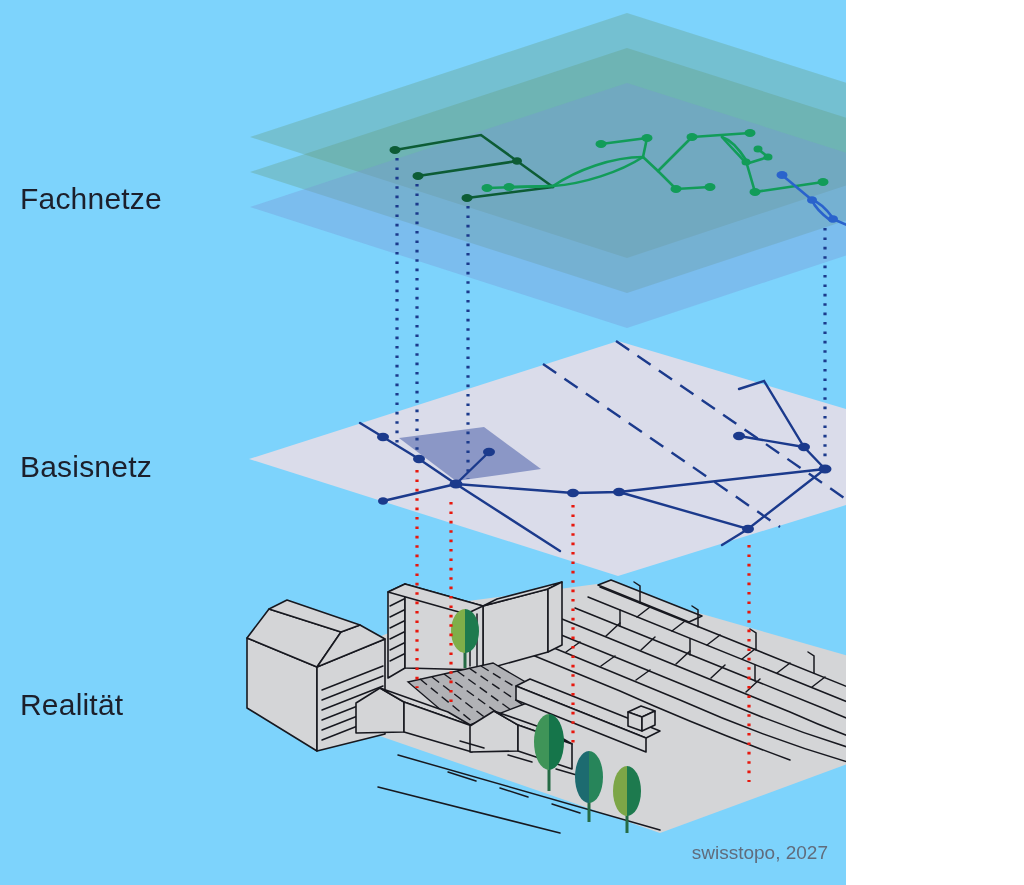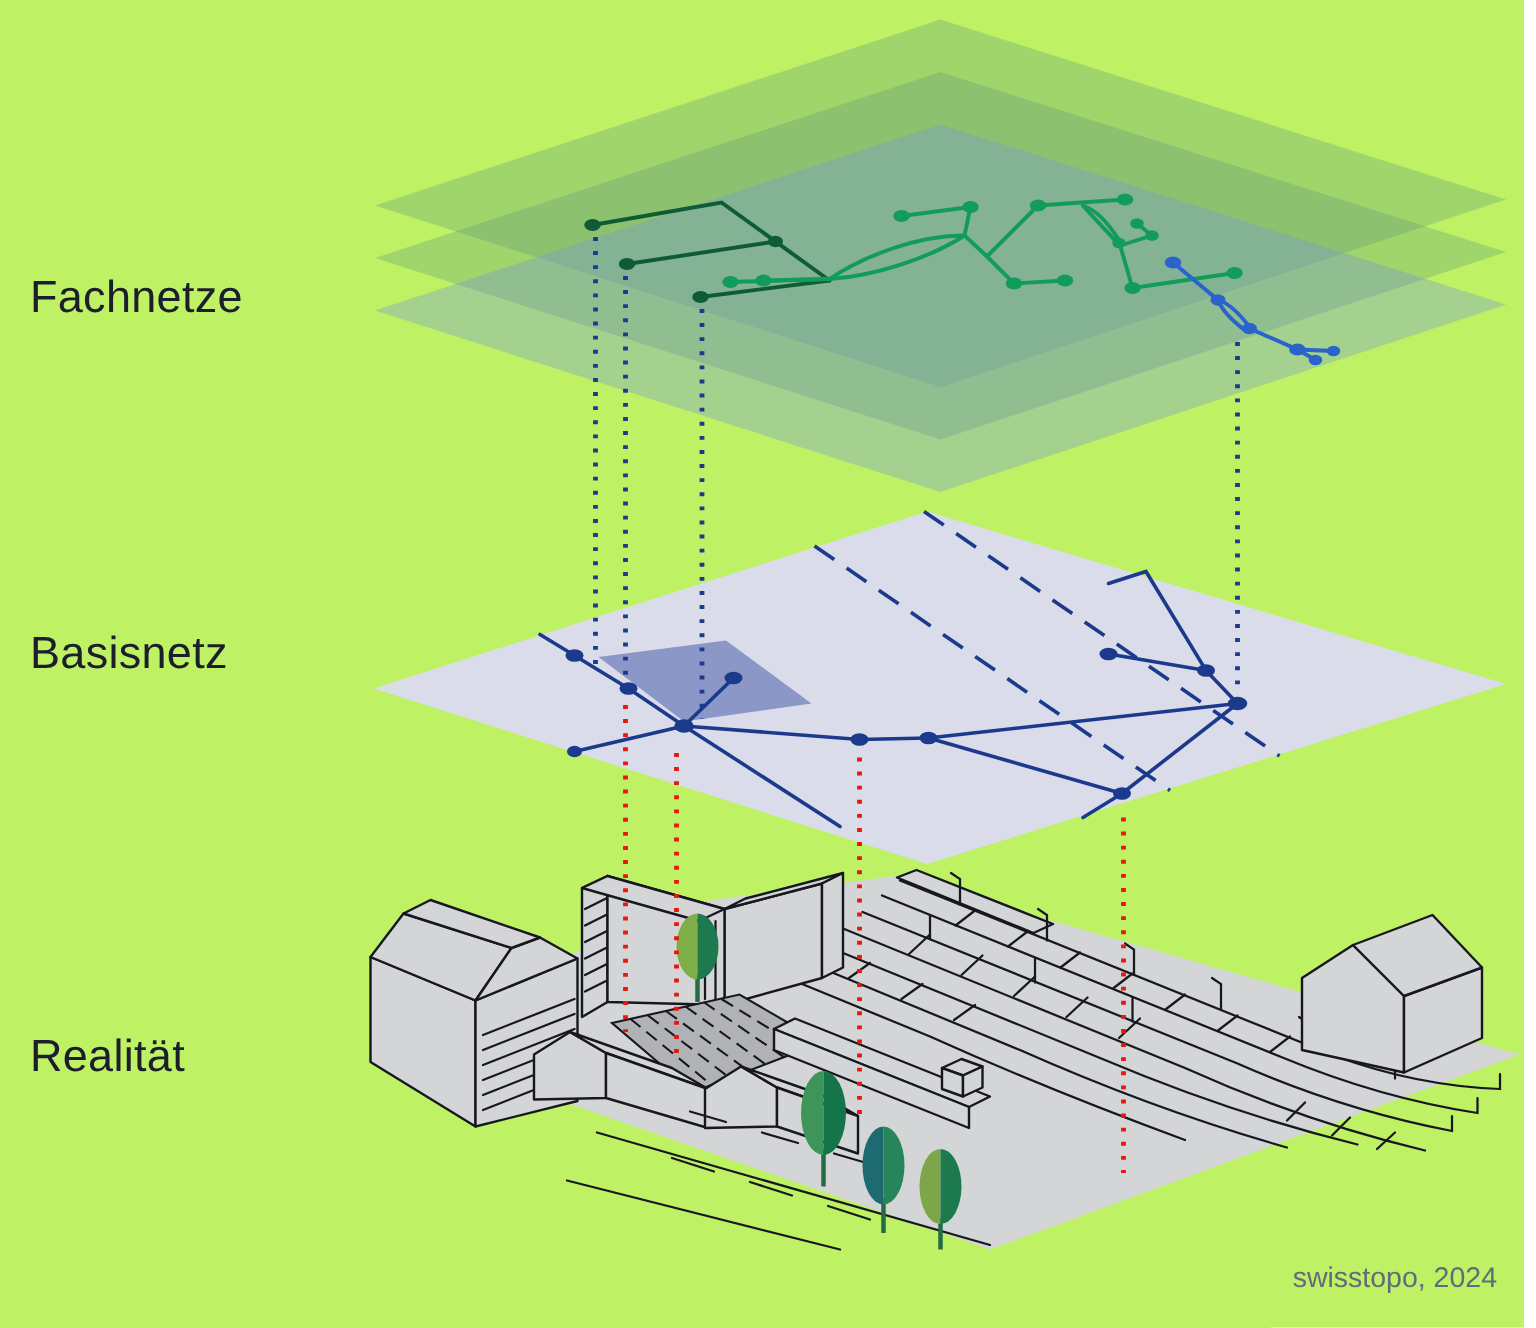--- a/index.html
+++ b/index.html
@@ -8,21 +8,21 @@
     --basis_plane:#dadcea; --basis_patch:#8b97c6;
     --green_dark:#0d5c35; --green:#129c59; --blue:#2a63cc; --navy:#1b3a8c; --red:#e8170d;
     --city_fill:#d4d5d7; --city_stroke:#17181f; --lot_fill:#b1b2b6;
     --tree_trunk:#256b45;
     --tree1_left:#7fae49; --tree1_right:#1e7a4e;
     --tree2_left:#3f9458; --tree2_right:#15754a;
     --tree3_left:#1d6b70; --tree3_right:#27855a;
     --tree4_left:#7ca647; --tree4_right:#1d7a4e;
   }
   html,body{margin:0;padding:0;background:#ffffff;}
-  .stage{position:relative;width:1016px;height:885px;background:#bef264;overflow:hidden;
+  .stage{position:relative;width:846px;height:885px;background:#7dd3fc;overflow:hidden;
          font-family:"Liberation Sans",sans-serif;}
   .layer-label{position:absolute;left:20px;color:var(--label_text);font-size:30px;
                letter-spacing:.2px;white-space:nowrap;}
   .attribution{position:absolute;right:18px;top:842px;color:var(--attribution_text);font-size:19px;}
   svg{position:absolute;left:0;top:0;}
   .plane-green{fill:var(--plane_green);}
   .plane-blue{fill:var(--plane_blue);}
   .basis-plane{fill:var(--basis_plane);}
   .basis-patch{fill:var(--basis_patch);}
   .gd{stroke:var(--green_dark);stroke-width:2.6;fill:none;stroke-linecap:round;}
@@ -316,18 +316,18 @@
     <g>
       <line class="dot-r" x1="417" y1="470" x2="417" y2="688"></line>
       <line class="dot-r" x1="451" y1="502" x2="451" y2="706"></line>
       <line class="dot-r" x1="573" y1="505" x2="573" y2="745"></line>
       <line class="dot-r" x1="749" y1="545" x2="749" y2="782"></line>
     </g>
   </svg>
 
   <div>
     <div class="layer-label" style="top:182px">Fachnetze</div>
-    <div class="layer-label" style="top:419px">Basisnetz</div>
+    <div class="layer-label" style="top:450px">Basisnetz</div>
     <div class="layer-label" style="top:688px">Realität</div>
   </div>
 
-  <div class="attribution">swisstopo, 2024</div>
+  <div class="attribution">swisstopo, 2027</div>
 </div>
 
 </body></html>

